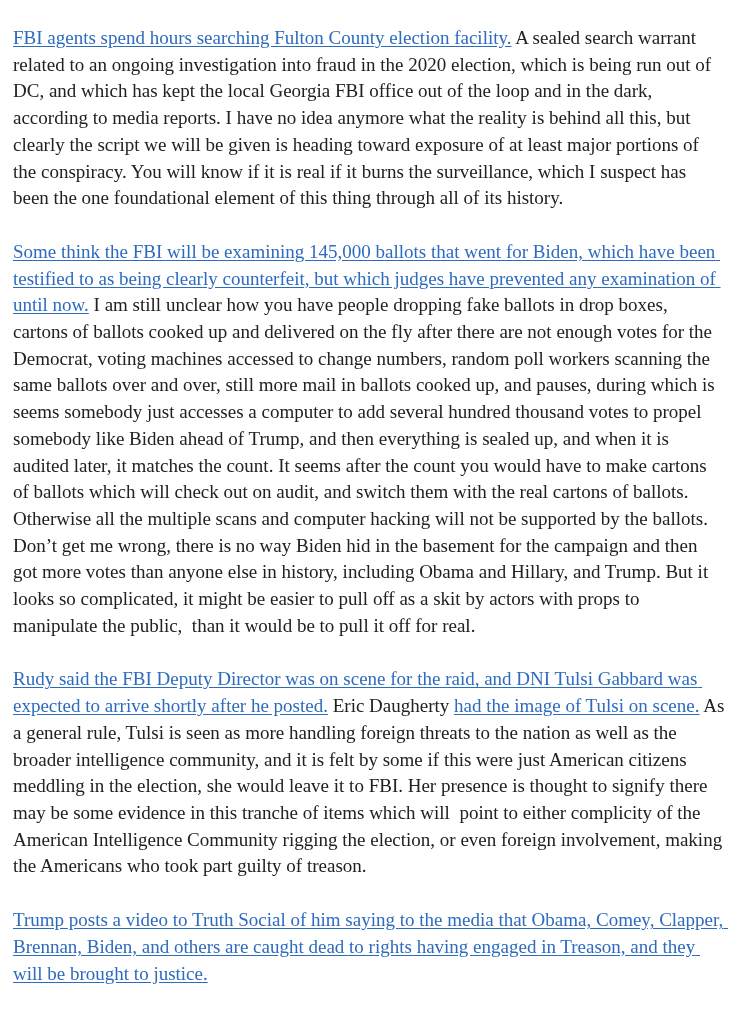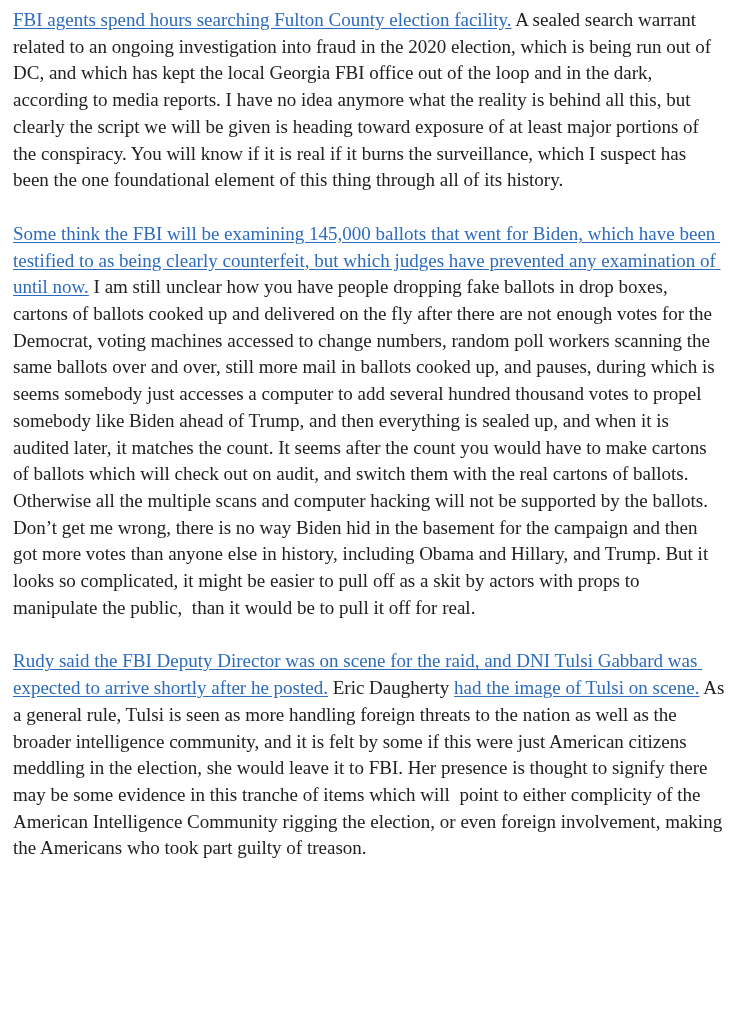--- a/index.html
+++ b/index.html
@@ -12,30 +12,31 @@
     font-family: "Liberation Serif", "DejaVu Serif", serif;
     color: #212121;
   }
   .article-body {
     padding: 7px 14px 20px 13px;
     font-size: 19px;
     line-height: 26.7px;
     text-align: left;
   }
   .article-body p {
-    margin: 0 0 27px 0;
+    margin: 18px 0 27px 0;
     white-space: pre-wrap;
   }
   .article-body a {
     color: #2d6bbf;
     text-decoration: underline;
     text-underline-offset: 2px;
     cursor: pointer;
   }
 </style>
 </head>
 <body>
 
 <main class="article-body">
     <p><a href="#">FBI agents spend hours searching Fulton County election facility.</a><span> A sealed search warrant related to an ongoing investigation into fraud in the 2020 election, which is being run out of DC, and which has kept the local Georgia FBI office out of the loop and in the dark, according to media reports. I have no idea anymore what the reality is behind all this, but clearly the script we will be given is heading toward exposure of at least major portions of the conspiracy. You will know if it is real if it burns the surveillance, which I suspect has been the one foundational element of this thing through all of its history.</span></p>
     <p><a href="#">Some think the FBI will be examining 145,000 ballots that went for Biden, which have been testified to as being clearly counterfeit, but which judges have prevented any examination of until now.</a><span> I am still unclear how you have people dropping fake ballots in drop boxes, cartons of ballots cooked up and delivered on the fly after there are not enough votes for the Democrat, voting machines accessed to change numbers, random poll workers scanning the same ballots over and over, still more mail in ballots cooked up, and pauses, during which is seems somebody just accesses a computer to add several hundred thousand votes to propel somebody like Biden ahead of Trump, and then everything is sealed up, and when it is audited later, it matches the count. It seems after the count you would have to make cartons of ballots which will check out on audit, and switch them with the real cartons of ballots. Otherwise all the multiple scans and computer hacking will not be supported by the ballots. Don’t get me wrong, there is no way Biden hid in the basement for the campaign and then got more votes than anyone else in history, including Obama and Hillary, and Trump. But it looks so complicated, it might be easier to pull off as a skit by actors with props to manipulate the public,  than it would be to pull it off for real.</span></p>
     <p><a href="#">Rudy said the FBI Deputy Director was on scene for the raid, and DNI Tulsi Gabbard was expected to arrive shortly after he posted.</a><span> Eric Daugherty </span><a href="#">had the image of Tulsi on scene.</a><span> As a general rule, Tulsi is seen as more handling foreign threats to the nation as well as the broader intelligence community, and it is felt by some if this were just American citizens meddling in the election, she would leave it to FBI. Her presence is thought to signify there may be some evidence in this tranche of items which will  point to either complicity of the American Intelligence Community rigging the election, or even foreign involvement, making the Americans who took part guilty of treason.</span></p>
+    <p><a href="#">Trump posts a video to Truth Social of him saying to the media that Obama, Comey, Clapper, Brennan, Biden, and others are caught dead to rights having engaged in Treason, and they will be brought to justice.</a></p>
   </main>
 
 </body></html>

